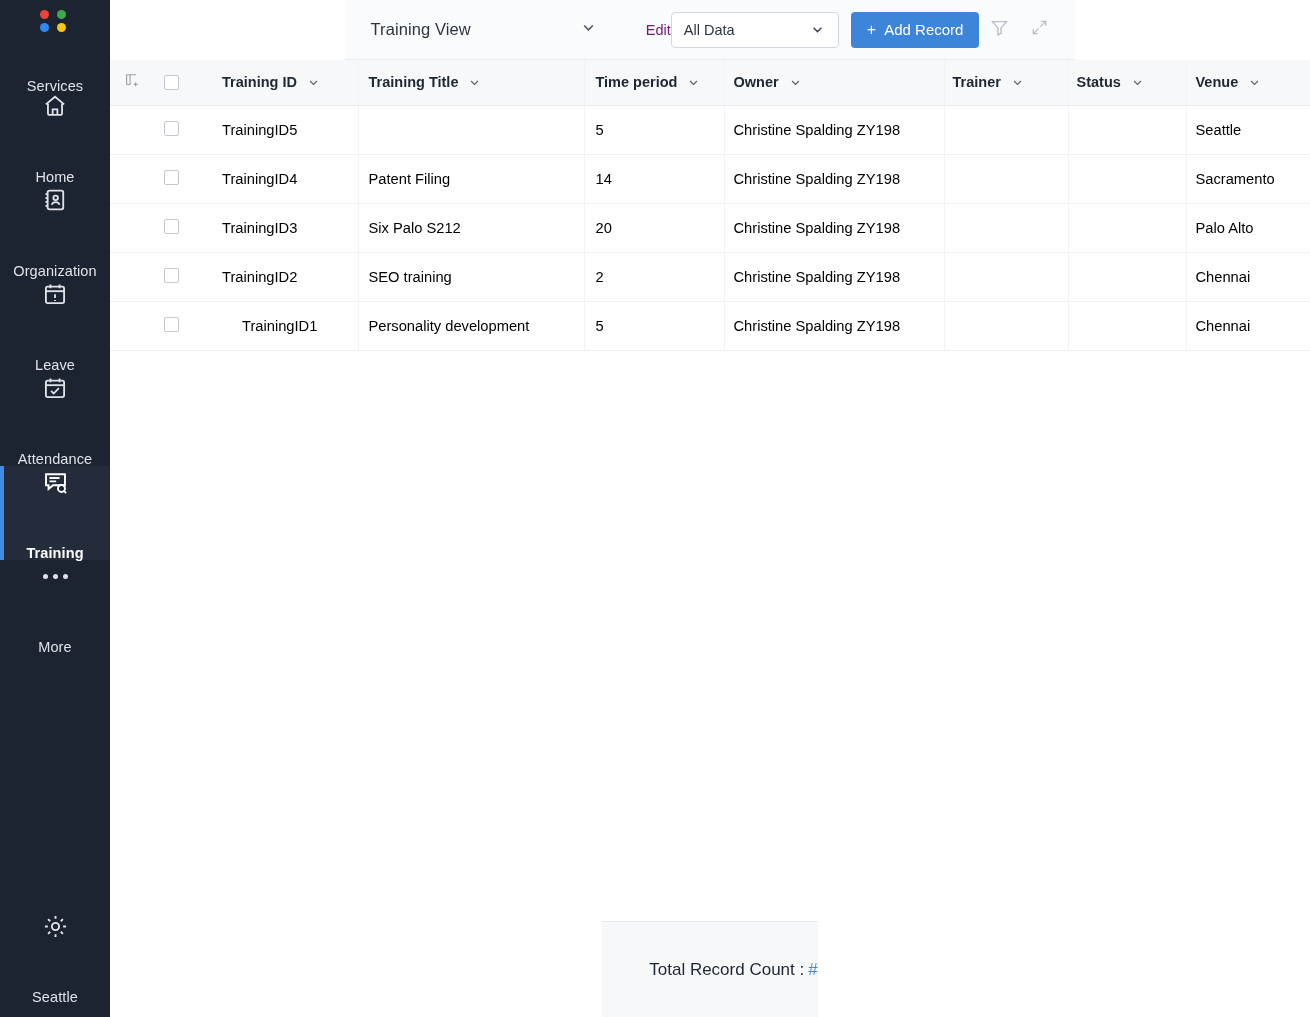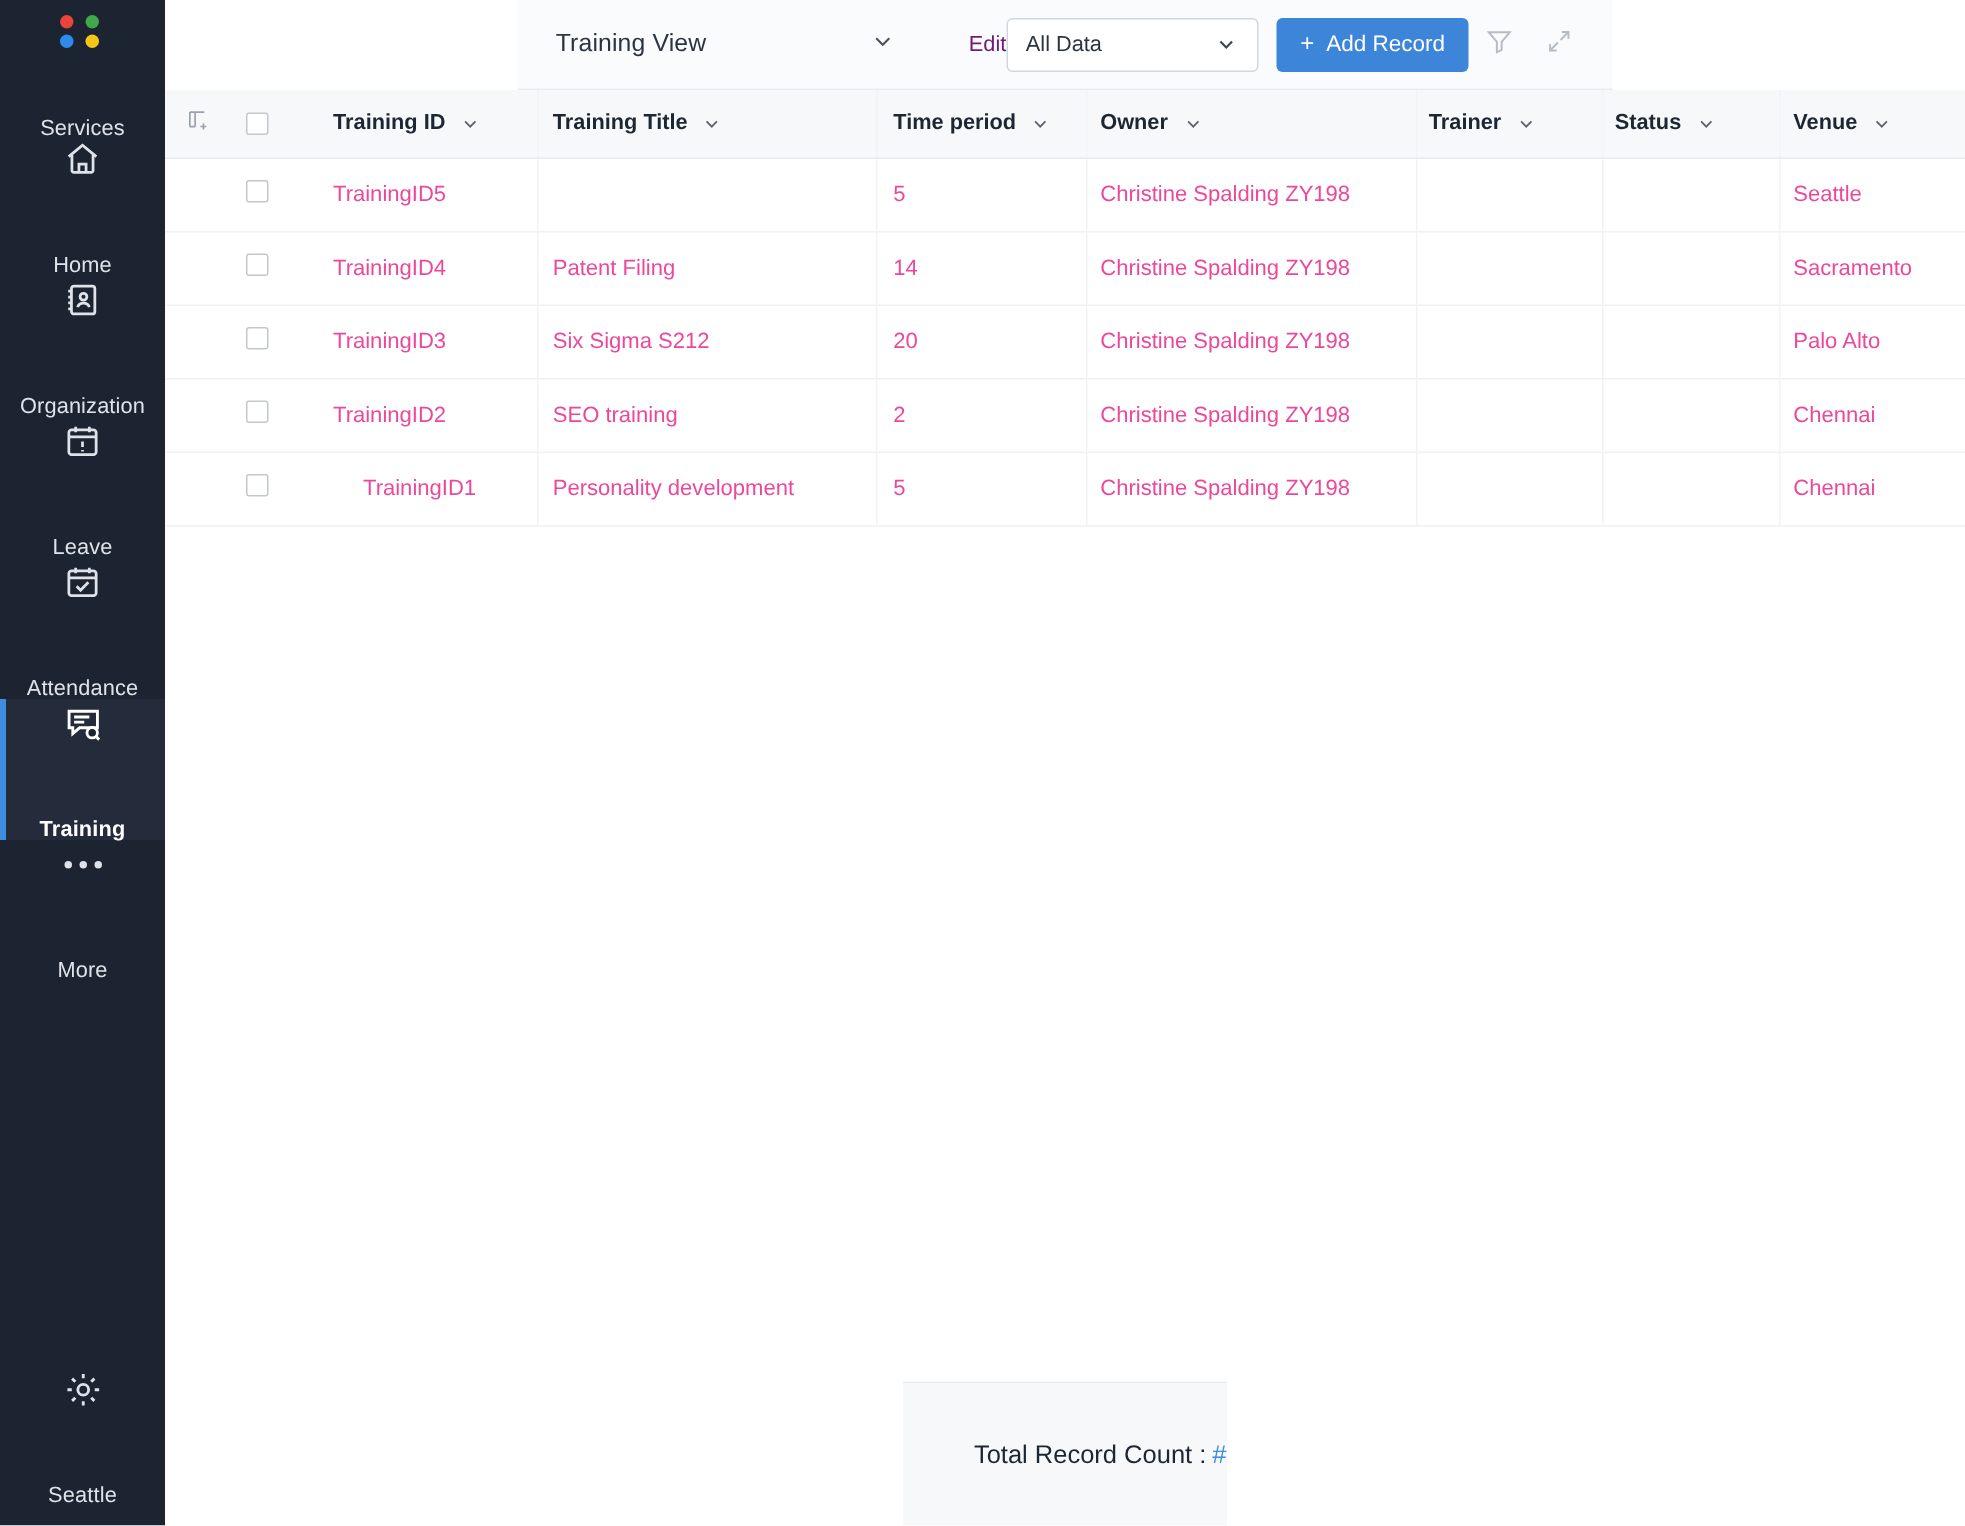--- a/index.html
+++ b/index.html
@@ -189,21 +189,21 @@
   th .th-inner {
     display: flex;
     align-items: center;
     gap: 9px;
     padding-left: 0;
   }
   th .th-caret { display:flex; align-items:center; }
   table.grid tbody td {
     height: 49px;
     font-size: 14.7px;
-    color: #ec4899;
+    color: #000000;
     border-bottom: 1px solid #f0f1f4;
     padding: 0;
     vertical-align: middle;
     white-space: nowrap;
     overflow: hidden;
     text-overflow: ellipsis;
   }
   .col-tools { width: 46px; }
   .col-check { width: 58px; }
   .col-tid  { width: 144px; }
@@ -560,21 +560,21 @@
 
           <tr>
             <td></td>
             <td>
               <div style="padding-left:8px;"><span class="chk"></span></div>
             </td>
             <td class="cell-sep">
                 <div style="padding-left:8px;"><span>TrainingID3</span></div>
               </td>
             <td class="cell-sep">
-                <div style="padding-left:10px;"><span>Six Sigma S212</span></div>
+                <div style="padding-left:10px;"><span>Six Palo S212</span></div>
               </td>
             <td class="cell-sep">
                 <div style="padding-left:11px;"><span>20</span></div>
               </td>
             <td class="cell-sep">
                 <div style="padding-left:9px;"><span>Christine Spalding ZY198</span></div>
               </td>
             <td class="cell-sep">
                 <div style="padding-left:8px;"><span></span></div>
               </td>

